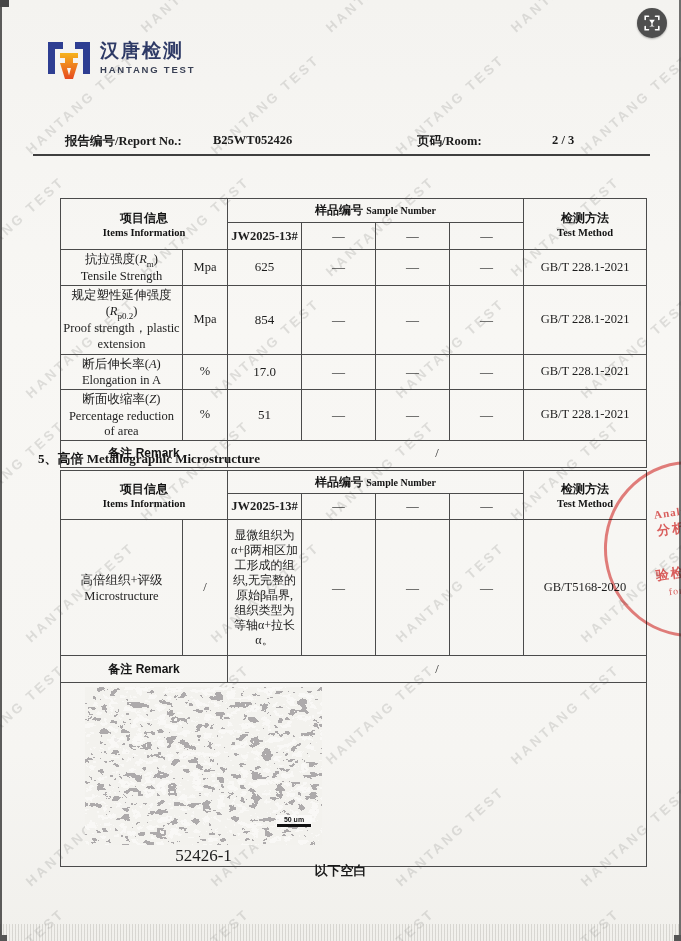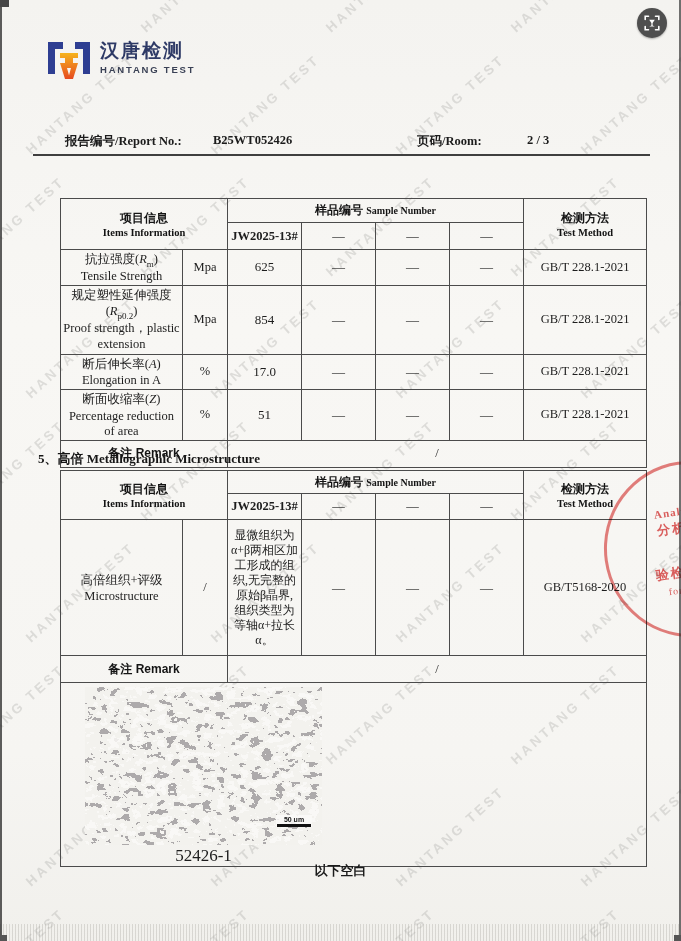--- a/index.html
+++ b/index.html
@@ -19,21 +19,21 @@
   .logo-text .en{font-family:"Liberation Sans",sans-serif;font-weight:bold;font-size:9.5px;
       color:#3a4155;letter-spacing:1.8px;margin-top:2px;}
   .title-block{position:absolute;top:79px;left:0;width:100%;text-align:center;}
   .title-cn{font-family:"Liberation Sans",sans-serif;font-weight:bold;font-size:23px;
       color:#161616;letter-spacing:7px;}
   .title-en{font-family:"Liberation Serif",serif;font-weight:bold;font-size:19px;color:#161616;margin-top:1px;}
   
   .meta-row{position:absolute;top:133px;left:33px;width:617px;height:21px;
       border-bottom:2px solid #3f3f3f;font-weight:bold;font-size:12.5px;color:#1c1c1c;}
   .meta-row span{position:absolute;top:0;white-space:nowrap;}
-  .m-label1{left:32px;} .m-val1{left:180px;} .m-label2{left:384px;} .m-val2{left:494px;}
+  .m-label1{left:32px;} .m-val1{left:180px;} .m-label2{left:384px;} .m-val2{left:519px;}
   
   .sec-heading{position:absolute;left:38px;font-weight:bold;font-size:13px;color:#161616;white-space:nowrap;}
   .sec1{top:180px;} .sec2{top:450px;}
   
   table.rpt{position:absolute;left:60px;border-collapse:collapse;table-layout:fixed;width:586px;
       font-size:12.5px;color:#1d1d1d;background:transparent;}
   table.t1{top:198px;} table.t2{top:470px;}
   table.rpt td{border:1px solid #4b4b4b;text-align:center;vertical-align:middle;
       padding:1px 2px;overflow:hidden;background:transparent;}
   .cnb{font-family:"Liberation Sans",sans-serif;font-weight:bold;font-size:12px;color:#141414;}

